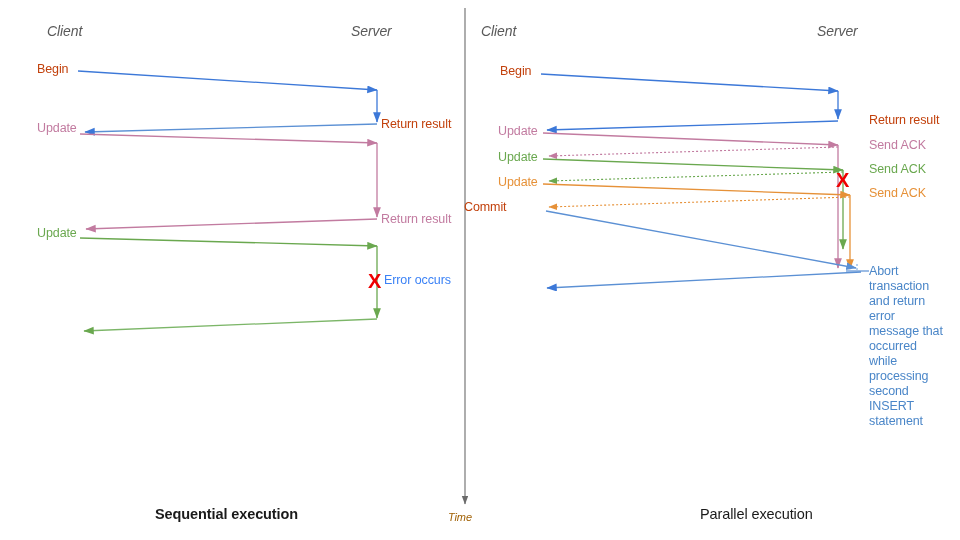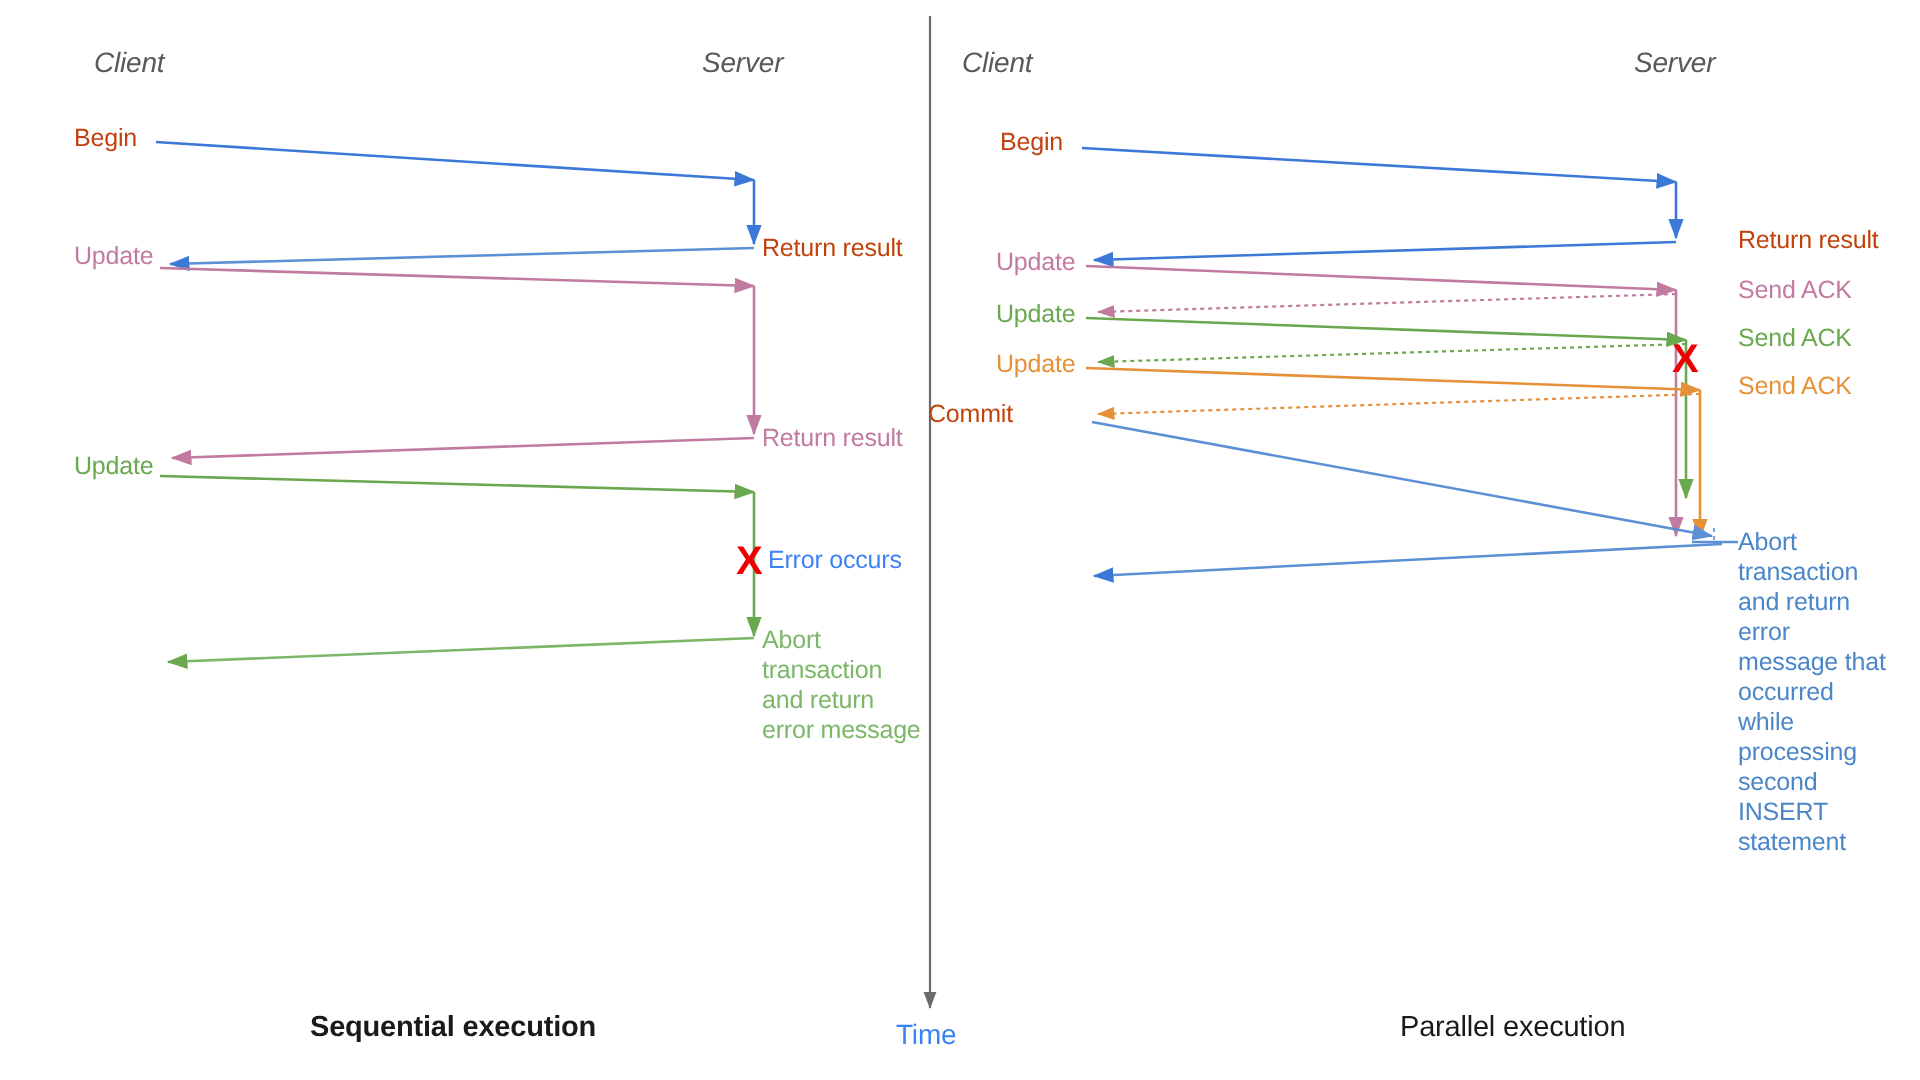--- a/index.html
+++ b/index.html
@@ -41,22 +41,23 @@
   .actor {
     font-style: italic;
     font-size: 14px;
     color: #595959;
   }
   .caption {
     font-size: 14.5px;
     color: #1a1a1a;
   }
   .time-label {
-    font-size: 14px;
-    color: #3b82f6;
+    font-size: 11px;
+    color: #a16207;
+    font-style: italic;
   }
   .xmark {
     position: absolute;
     font-family: "Liberation Sans", sans-serif;
     font-weight: bold;
     font-size: 20px;
     color: #ee0000;
     line-height: 20px;
   }
   .c-blue   { color: #c2410c; }
@@ -158,21 +159,20 @@
   <div class="lbl c-blue" style="left:37px; top:62px;">Begin</div>
   <div class="lbl c-pink" style="left:37px; top:121px;">Update</div>
   <div class="lbl c-green" style="left:37px; top:226px;">Update</div>
 
   <div class="lbl c-blue" style="left:381px; top:117px;">Return result</div>
   <div class="lbl c-pink" style="left:381px; top:212px;">Return result</div>
 
   <div class="xmark" style="left:368px; top:271px;">X</div>
   <div class="lbl c-red" style="left:384px; top:273px;">Error occurs</div>
 
-  <div class="lbl wrap c-green2" style="left:381px; top:313px; width:80px;">Abort transaction and return error message</div>
 
   <div class="lbl caption" style="left:155px; top:507px;font-weight:bold;">Sequential execution</div>
 
   <div class="lbl time-label" style="left:448px; top:510px;">Time</div>
 
   <div class="lbl actor" style="left:481px; top:24px;">Client</div>
   <div class="lbl actor" style="left:817px; top:24px;">Server</div>
 
   <div class="lbl c-blue" style="left:500px; top:64px;">Begin</div>
   <div class="lbl c-pink" style="left:498px; top:124px;">Update</div>

